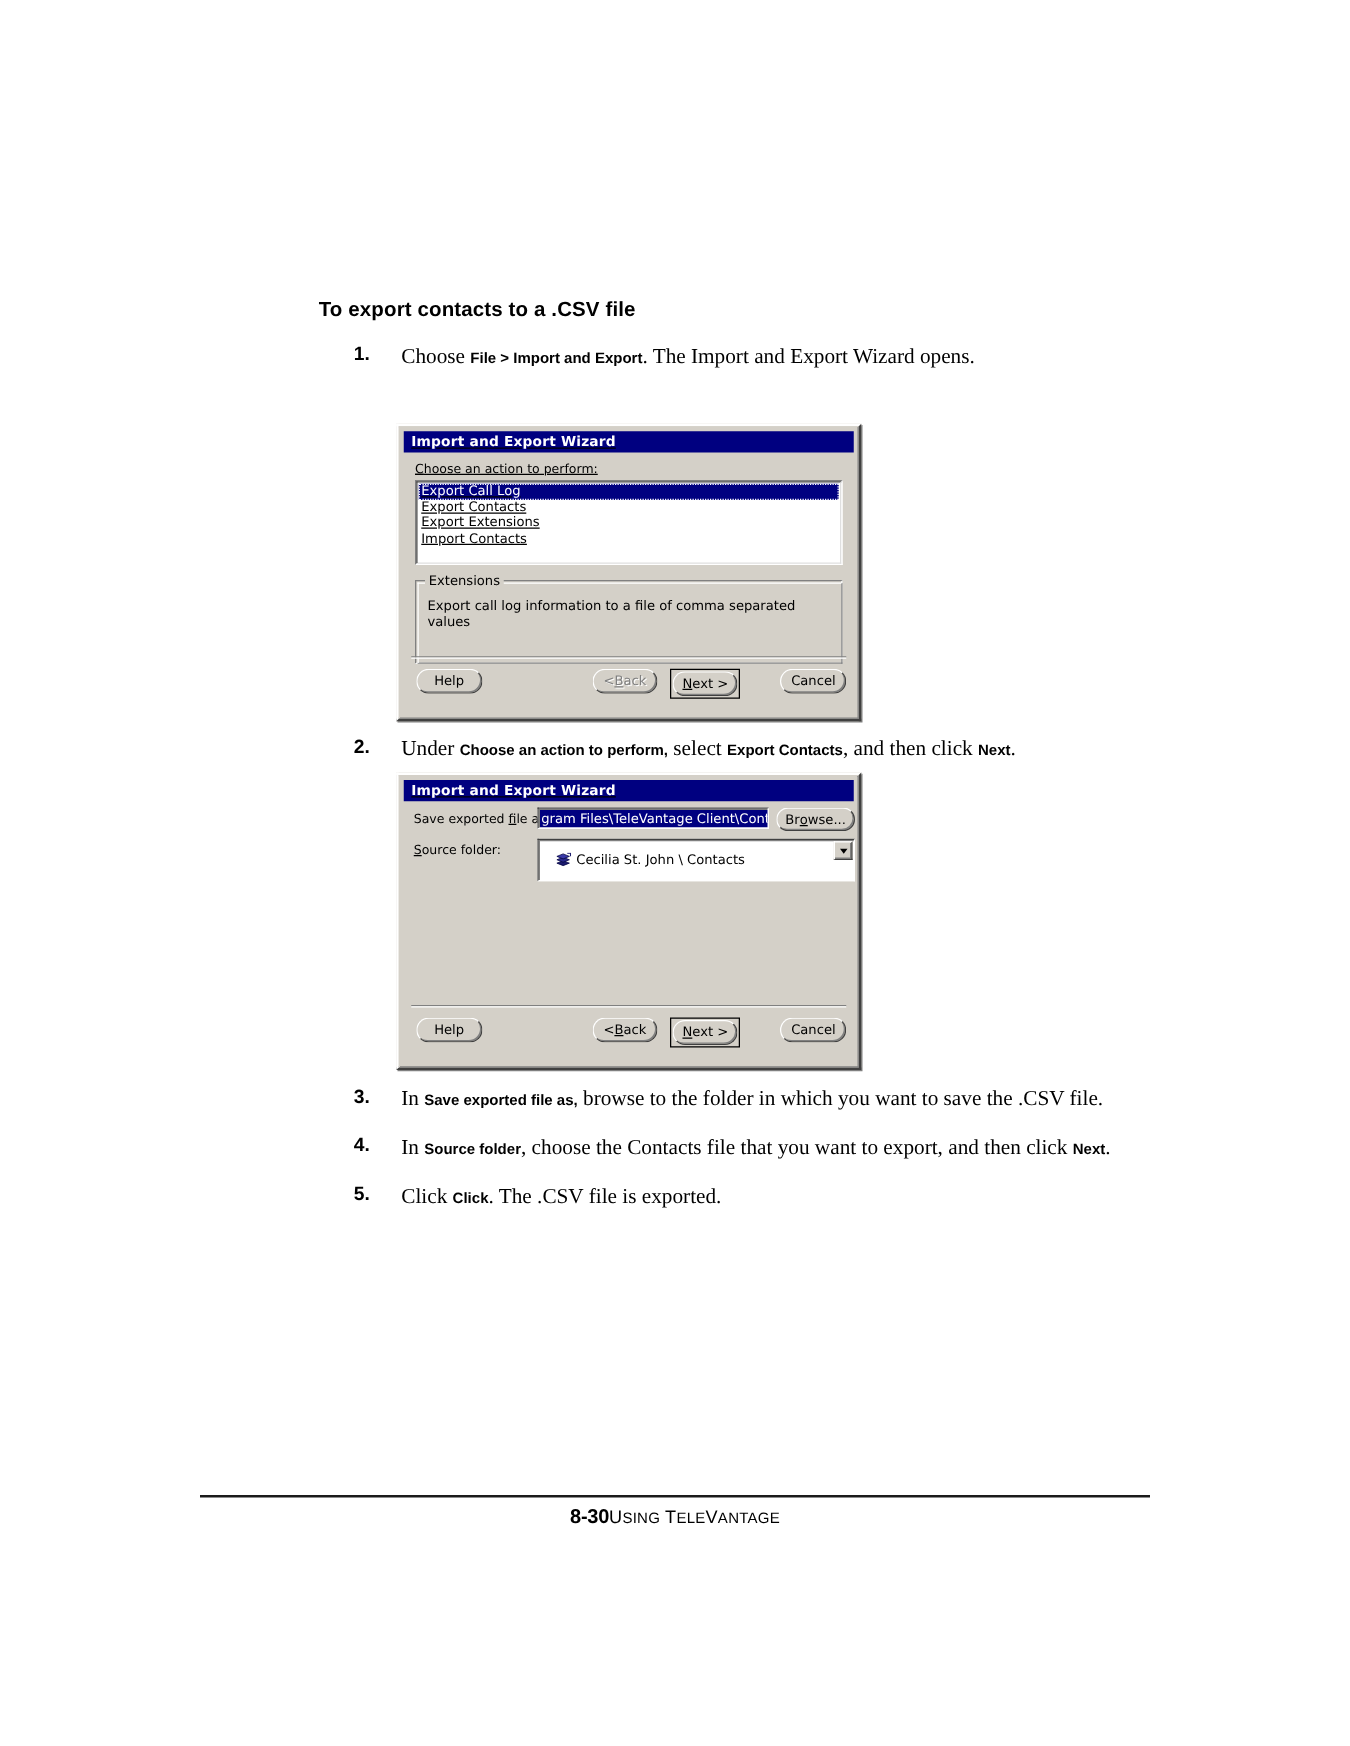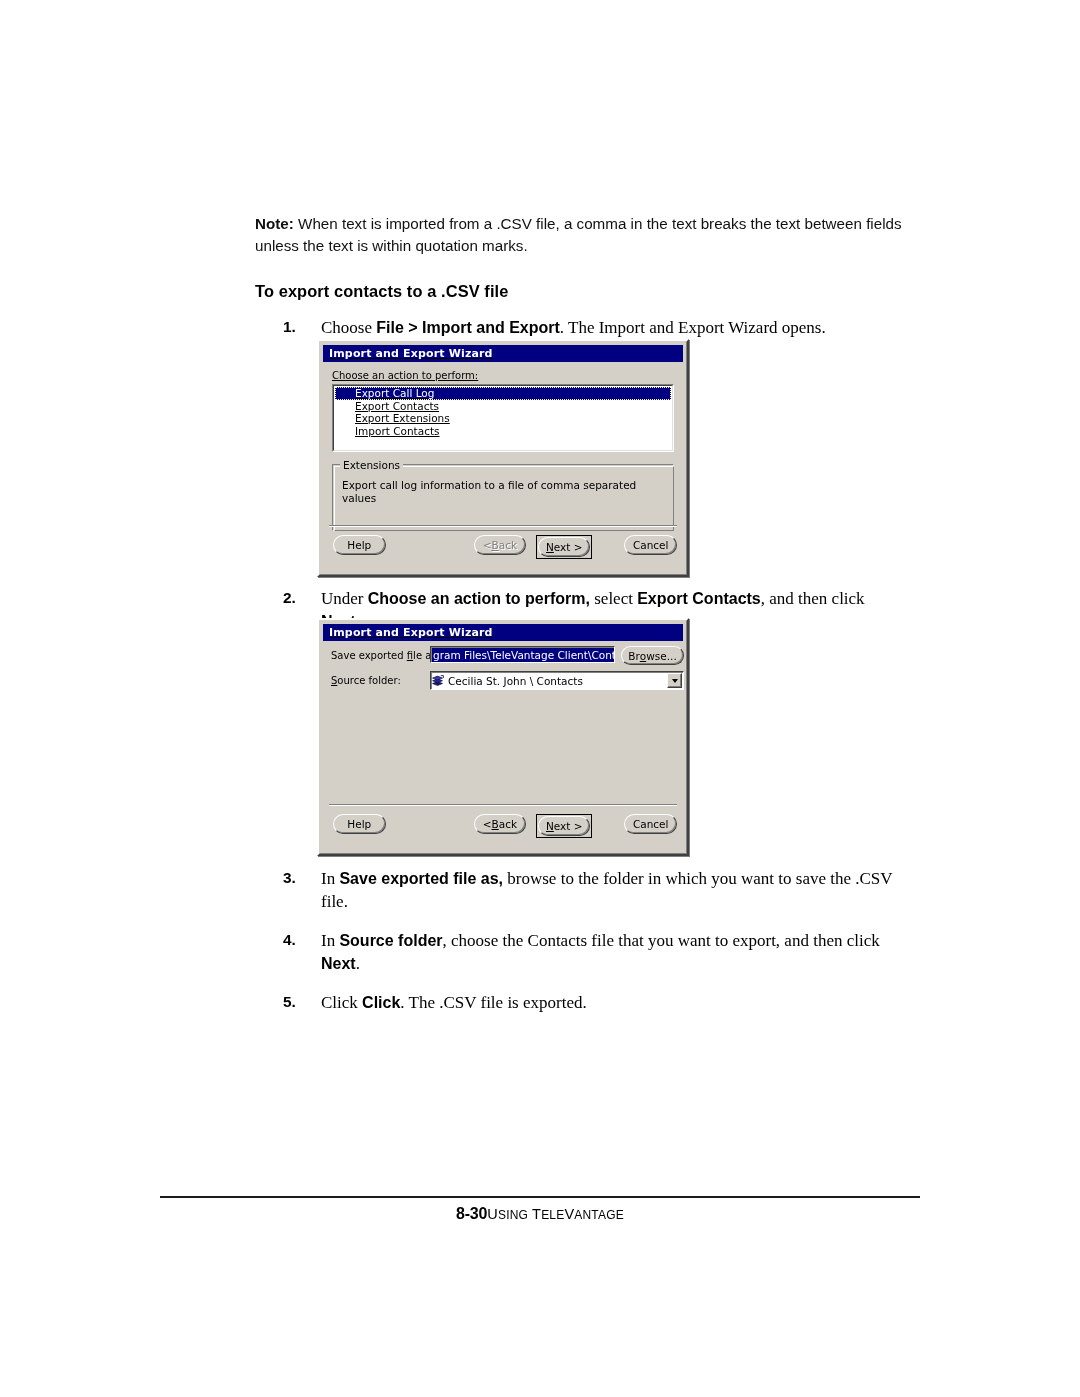--- a/index.html
+++ b/index.html
@@ -68,21 +68,21 @@
     position: absolute;
     left: 28px;
     top: 0;
     font-family: "Liberation Sans", "DejaVu Sans", sans-serif;
     font-weight: bold;
     font-size: 15.4px;
   }
   .step b {
     font-family: "Liberation Sans", "DejaVu Sans", sans-serif;
     font-weight: bold;
-    font-size: 16px;
+    font-size: 12px;
   }
 
   
   .dialog {
     position: absolute;
     background: #d4d0c8;
     border-top: 2px solid #ffffff;
     border-left: 2px solid #ffffff;
     border-right: 2px solid #404040;
     border-bottom: 2px solid #404040;
@@ -147,21 +147,21 @@
 
   
   .listbox {
     margin-top: 3px;
     height: 68px;
   }
   .listbox-inner { padding: 1px; overflow: hidden; }
   .list-item {
     font-size: 10.5px;
     line-height: 12.5px;
-    padding: 0 20px;
+    padding: 0 2px;
     white-space: nowrap;
   }
   .list-item.selected {
     background: #000080;
     color: #ffffff;
     outline: 1px dotted #ffffff;
     outline-offset: -1px;
   }
 
   
@@ -262,31 +262,31 @@
     background: #000080;
     color: #ffffff;
     font-size: 10.5px;
     white-space: nowrap;
     padding: 1px 1px;
     line-height: 12px;
   }
 
   
   .combobox {
-    height: 19px;
+    height: 34px;
     background: #ffffff;
     border-top: 1px solid #404040;
     border-left: 1px solid #404040;
     border-right: 1px solid #ffffff;
     border-bottom: 1px solid #ffffff;
     box-shadow: inset 1px 1px 0 0 #808080;
     box-sizing: border-box;
     display: flex;
     align-items: center;
-    padding-left: 0;
+    padding-left: 13px;
     position: relative;
   }
   .combo-text {
     font-size: 10.5px;
     white-space: nowrap;
     color: #000;
     margin-left: 4px;
   }
   .combo-arrow {
     position: absolute;
@@ -339,24 +339,20 @@
   .running-head .sc-big { font-size: 14.5px; }
   .running-head .sc-small { font-size: 12px; }
 </style>
 </head>
 <body>
 
 <div class="page">
 
   <div class="content">
 
-    <p class="note">
-      <span class="note-label">Note:</span>
-      <span class="note-body">When text is imported from a .CSV file, a comma in the text breaks the text between fields unless the text is within quotation marks.</span>
-    </p>
 
     <div class="section-heading">To export contacts to a .CSV file</div>
 
     <div class="step">
       <span class="num">1.</span>
       <span class="step-text"><span>Choose </span><b>File &gt; Import and Export</b><span>. The Import and Export Wizard opens.</span></span>
     </div>
   </div>
 
   <div class="dialog" style="left:317px; top:339px; width:372px; height:238px;">

